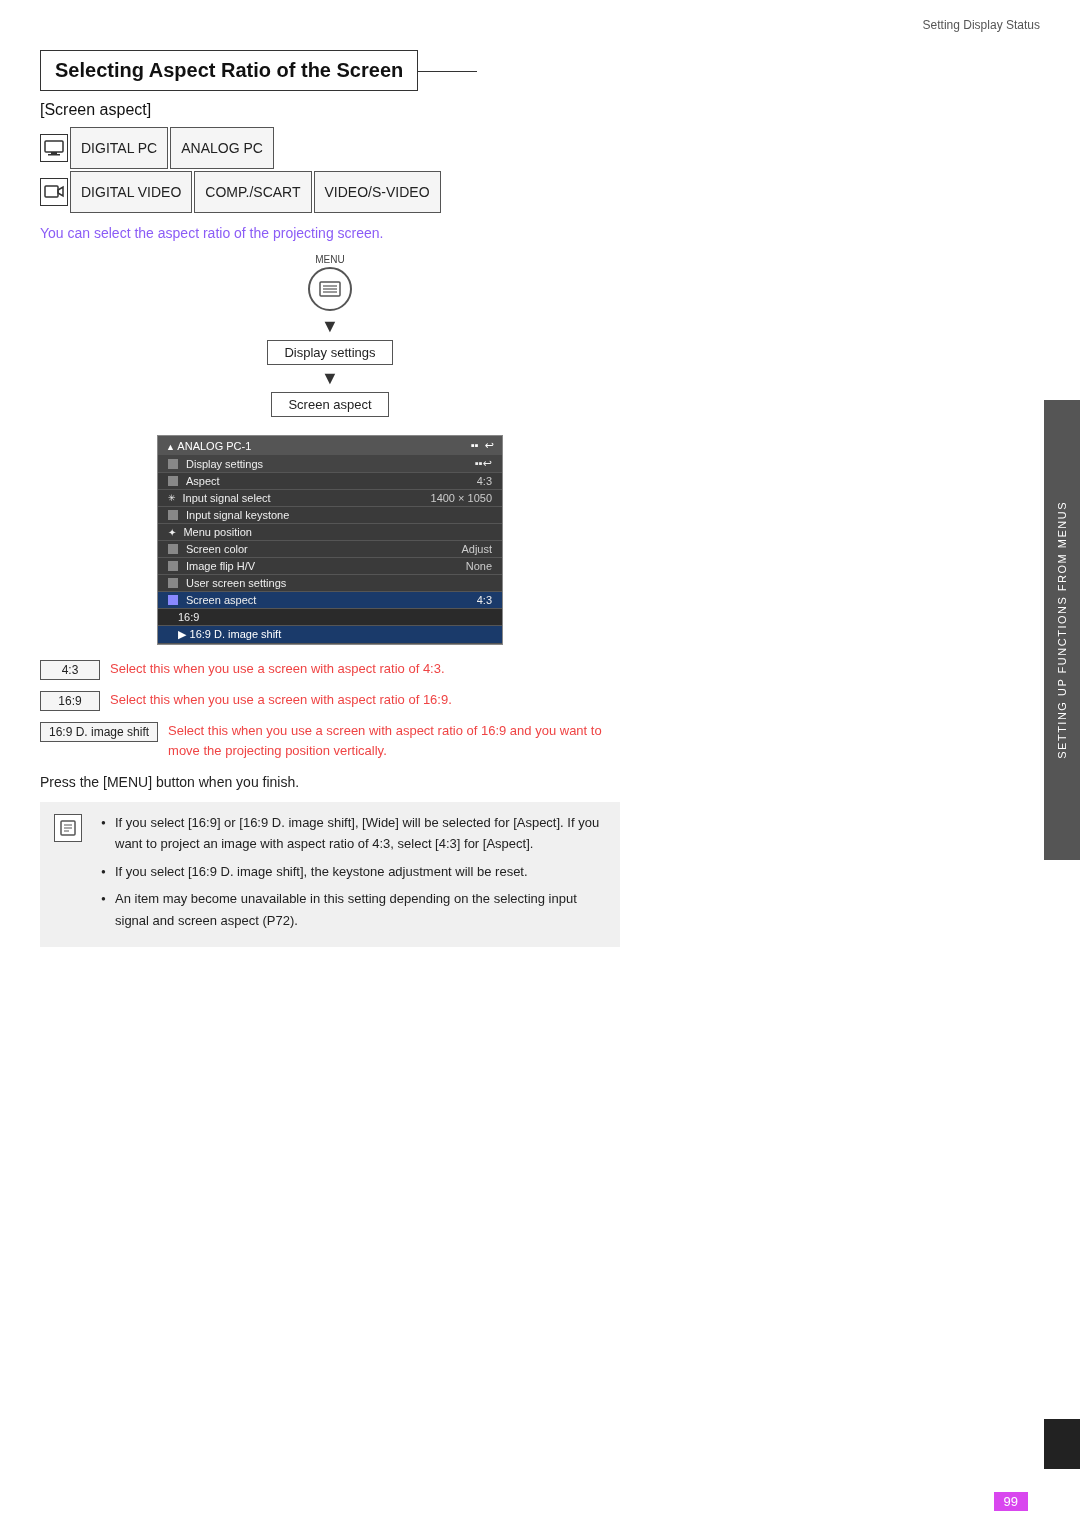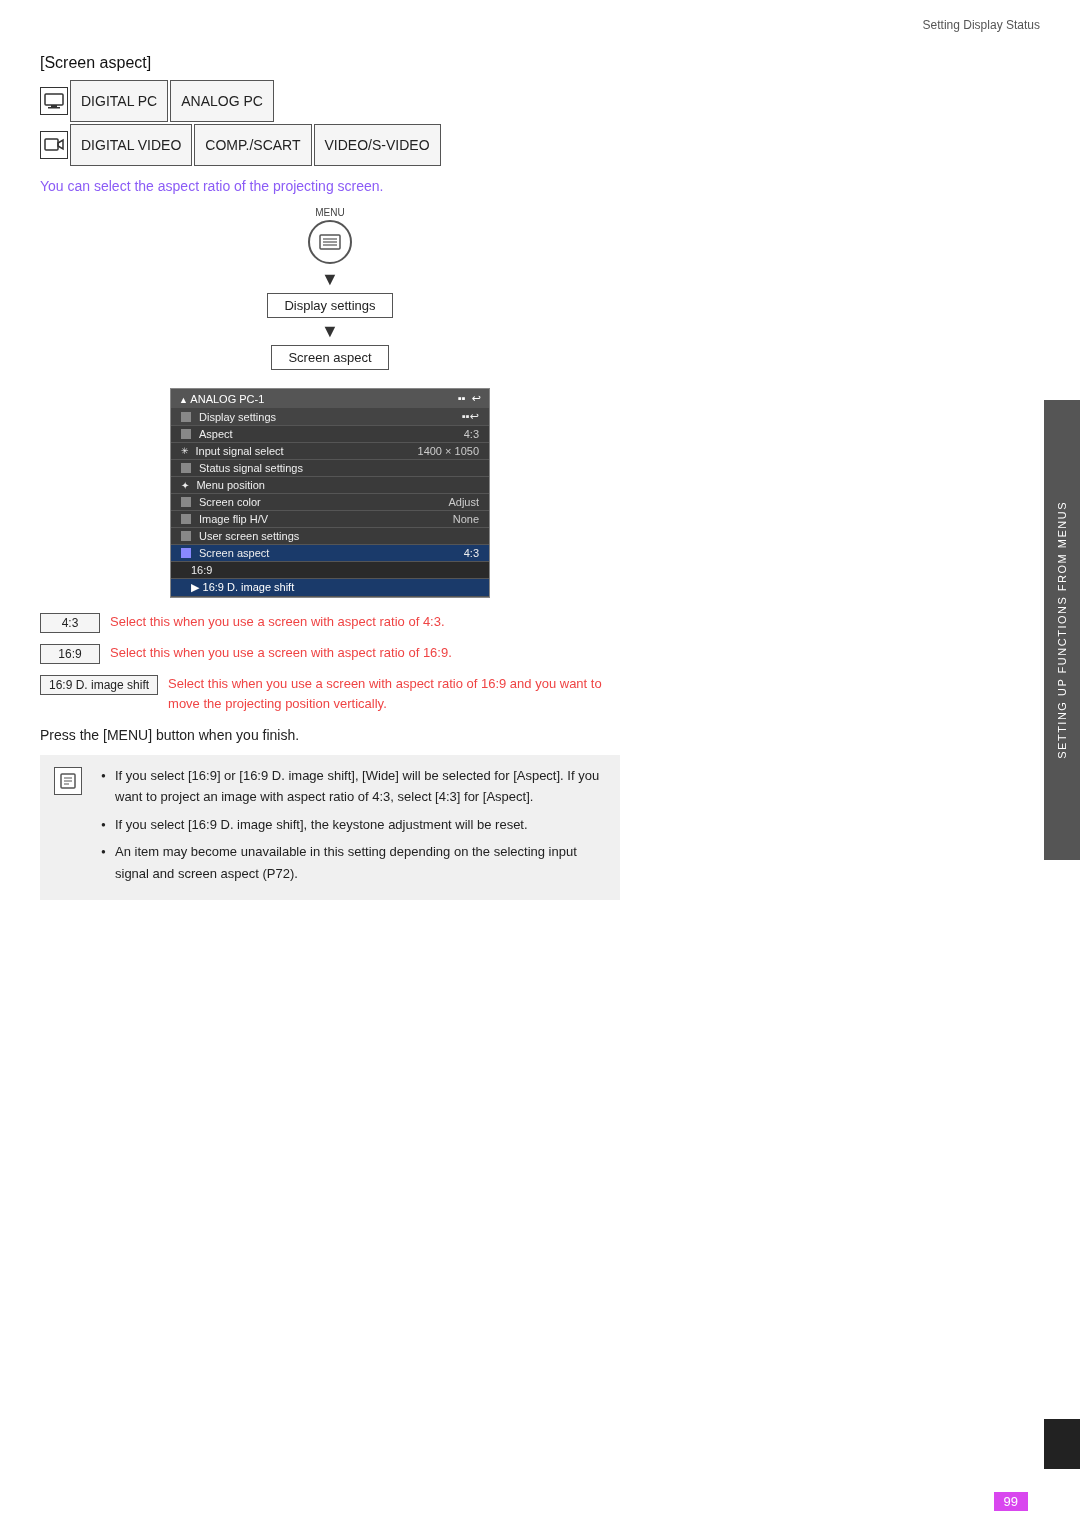--- a/index.html
+++ b/index.html
@@ -135,21 +135,21 @@
       font-size: 13px;
       background: #fff;
       margin: 2px 0;
     }
 
     
     .osd-menu {
       border: 1px solid #888;
       background: #3a3a3a;
       color: #eee;
-      width: 320px;
+      width: 346px;
       margin: 10px auto 14px auto;
       font-size: 11px;
     }
     .osd-title-bar {
       background: #555;
       padding: 3px 8px;
       font-size: 11px;
       color: #fff;
       display: flex;
       align-items: center;
@@ -306,20 +306,26 @@
 </head>
 <body>
 
 <div class="page-header">
   <span>Setting Display Status</span>
 </div>
 
 <div class="main-content">
 
   
+  <div style="position:relative; display:inline-block; margin-bottom:4px;">
+    <div class="title-box">
+      <h1>Selecting Aspect Ratio of the Screen</h1>
+      <div class="title-line"></div>
+    </div>
+  </div>
 
   
   <div class="section-label">[Screen aspect]</div>
 
   
   <div class="input-badges">
     <div class="badge-row">
       <div class="badge-icon">
         <svg width="20" height="16" viewBox="0 0 20 16">
           <rect x="1" y="1" width="18" height="11" rx="1" fill="none" stroke="#333" stroke-width="1.5"></rect>
@@ -394,21 +400,21 @@
     <div class="osd-row">
       <div class="osd-row-label">
         <span style="font-size:9px;margin-right:3px;">✳</span>
         <span>Input signal select</span>
       </div>
       <span class="osd-value">1400 × 1050</span>
     </div>
     <div class="osd-row">
       <div class="osd-row-label">
         <span style="display:inline-block;width:10px;height:10px;background:#888;margin-right:4px;"></span>
-        <span>Status signal settings</span>
+        <span>Input signal keystone</span>
       </div>
       <span class="osd-value"></span>
     </div>
     <div class="osd-row">
       <div class="osd-row-label">
         <span style="font-size:10px;margin-right:3px;">✦</span>
         <span>Menu position</span>
       </div>
     </div>
     <div class="osd-row">

